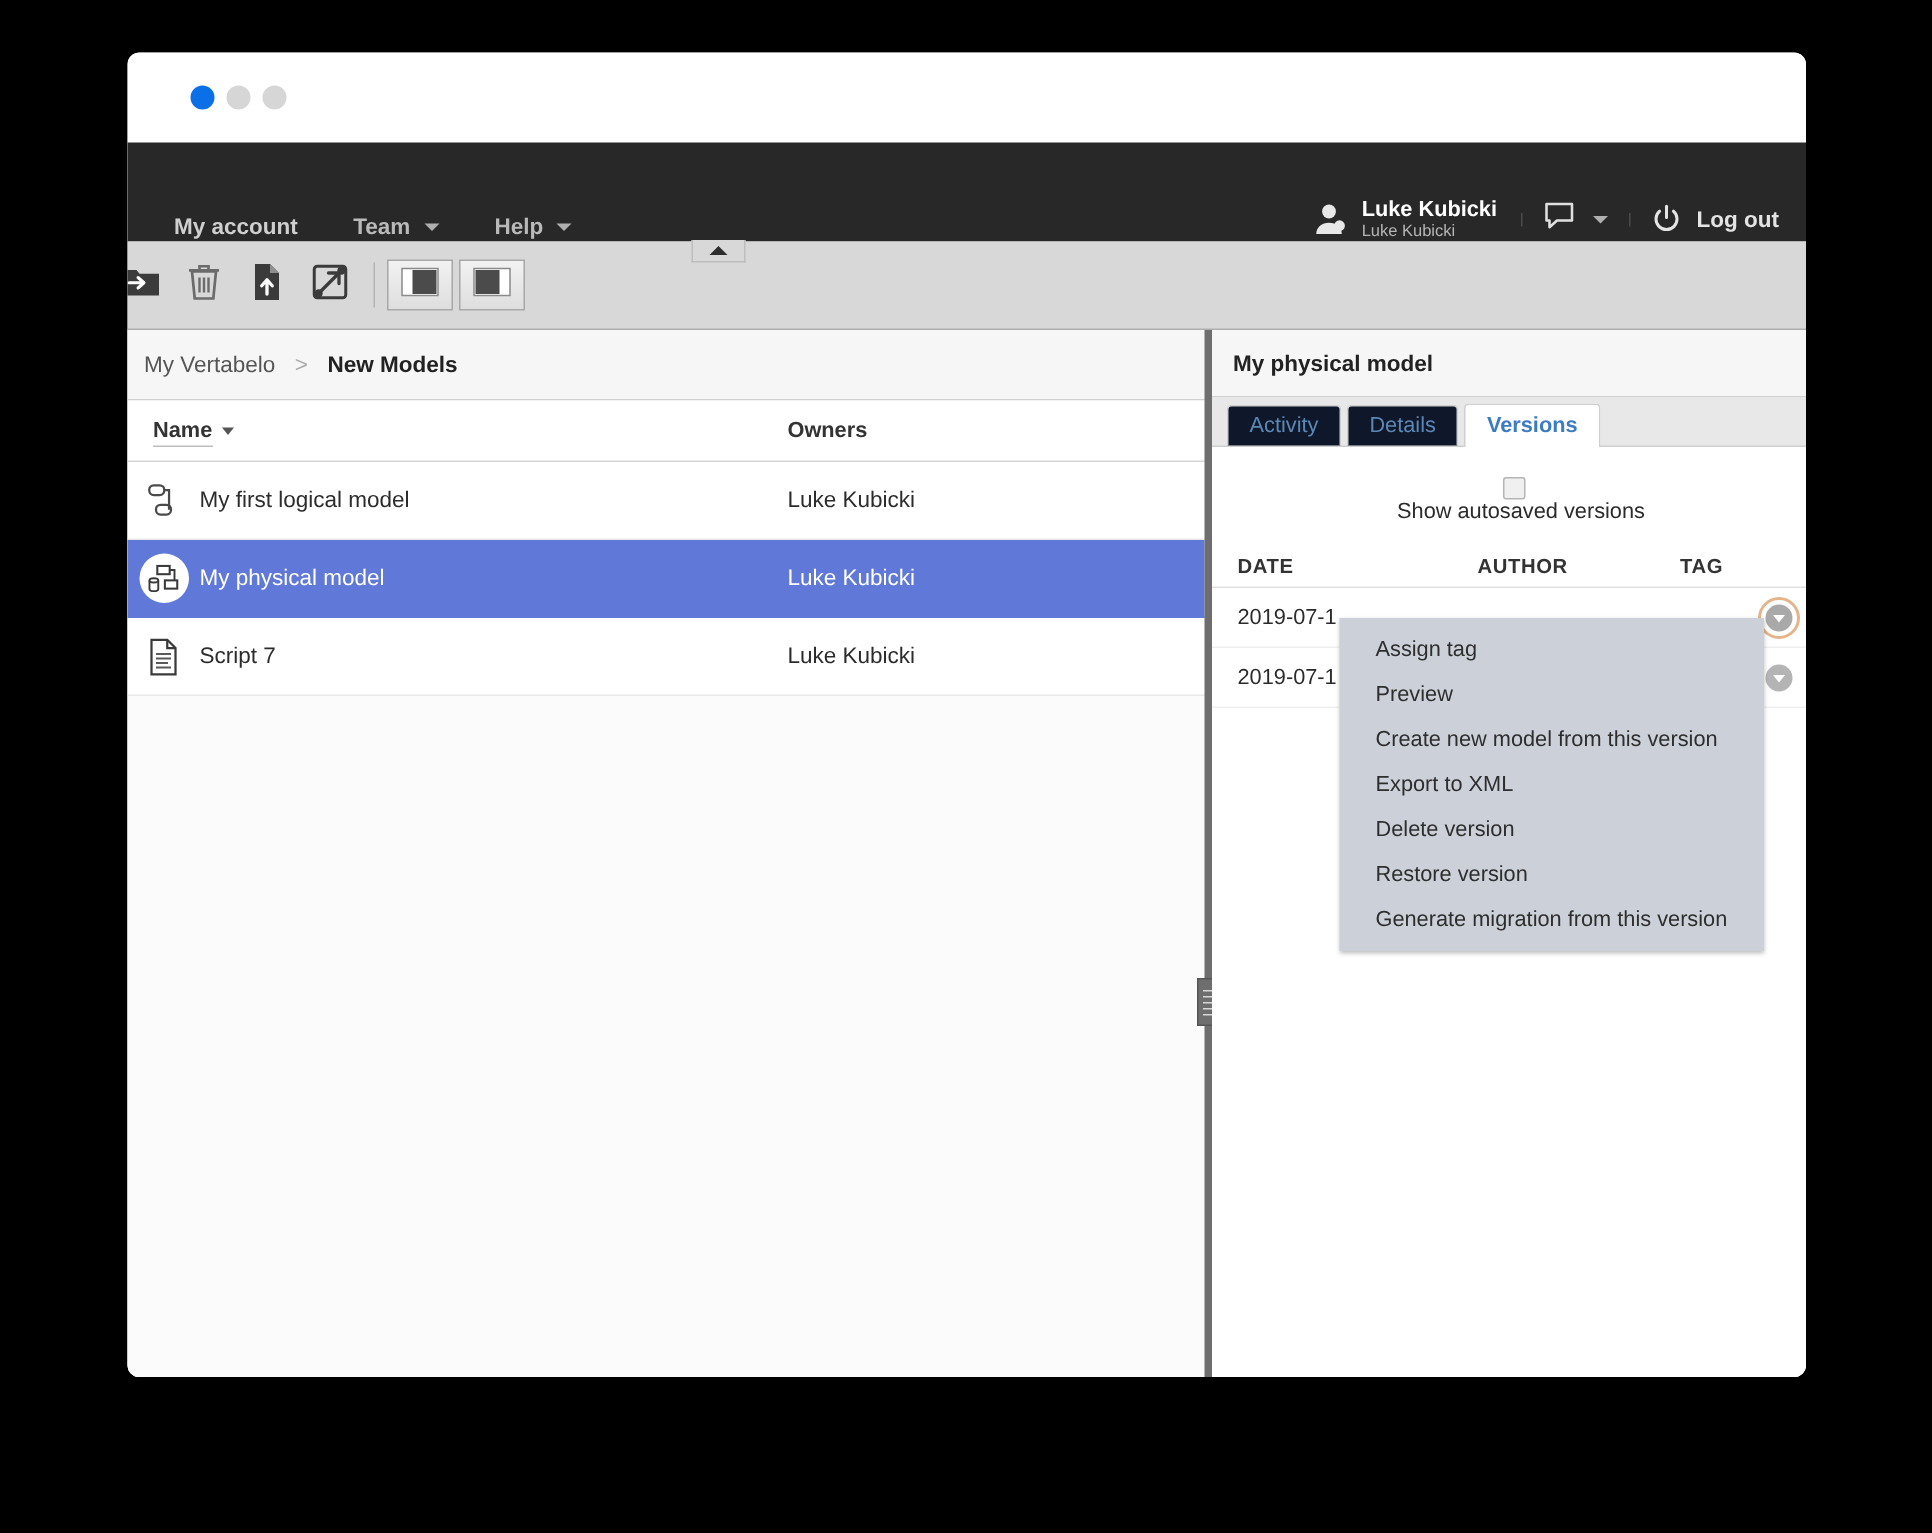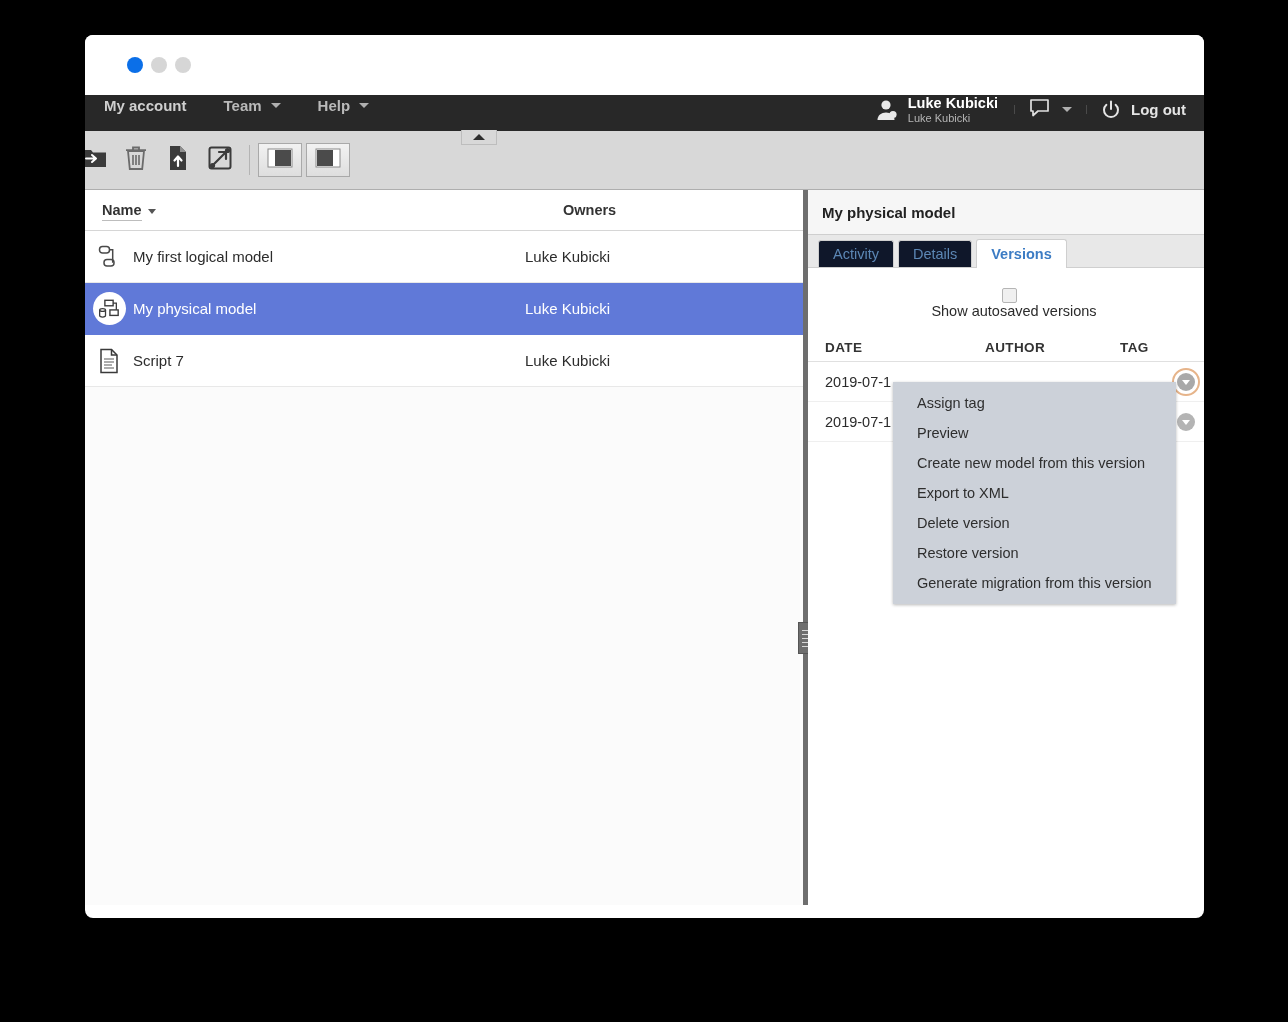--- a/index.html
+++ b/index.html
@@ -37,25 +37,26 @@
     height: 16px;
     border-radius: 50%;
     margin-right: 8px;
     display: inline-block;
   }
   .dot.active { background: #0b6fe8; }
   .dot.idle   { background: #d6d6d6; }
 
   
   .topnav {
-    height: 36px;
+    height: 66px;
     background: #282828;
     display: flex;
-    align-items: flex-start;
+    align-items: flex-end;
     position: relative;
+    padding-left: 12px;
   }
   .nav-left { display: flex; align-items: stretch; }
   .nav-sep {
     width: 1px;
     background: #4a4a4a;
     margin: 10px 0;
   }
   .nav-item {
     display: flex;
     align-items: center;
@@ -230,21 +231,20 @@
   
   .file-head {
     height: 40px;
     display: flex;
     align-items: center;
     border-bottom: 1px solid #d6d6d6;
     background: #ffffff;
     font-size: 14.5px;
     font-weight: bold;
     color: #333333;
-    gap: 38px;
   }
   .col-name { width: 440px; padding-left: 17px; box-sizing: border-box; }
   .col-name span.sortable {
     border-bottom: 1px solid #bdbdbd;
     padding-bottom: 2px;
   }
   .sort-caret {
     display: inline-block;
     width: 0; height: 0;
     border-left: 4.5px solid transparent;
@@ -550,20 +550,25 @@
 
     <div class="collapse-tab">
       <span class="collapse-tri"></span>
     </div>
   </div>
 
   <div class="content">
 
     <div class="left-pane">
 
+      <div class="breadcrumb">
+        <span class="crumb-link">My Vertabelo</span>
+        <span class="crumb-sep">&gt;</span>
+        <span class="crumb-current">New Models</span>
+      </div>
 
       <div class="file-head">
         <div class="col-name">
           <span class="sortable">Name</span><span class="sort-caret"></span>
         </div>
         <div class="col-owner">
           <span>Owners</span>
         </div>
       </div>
 

